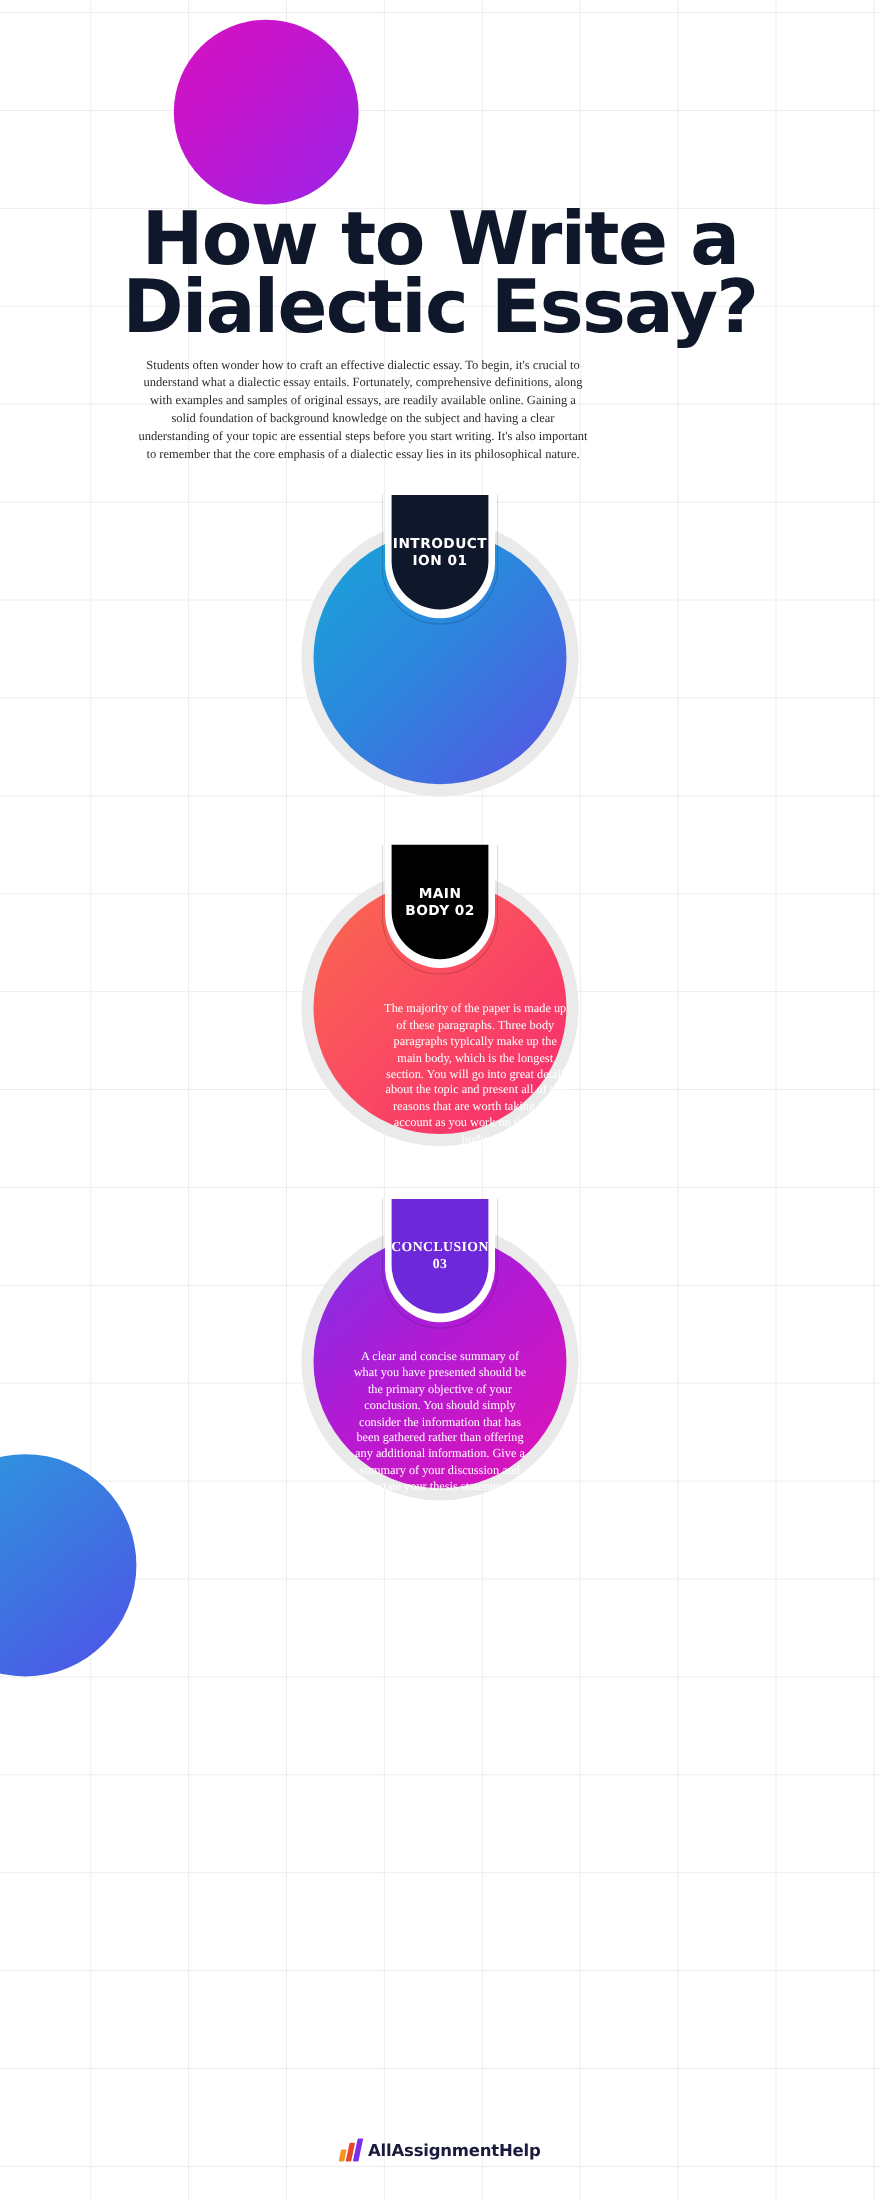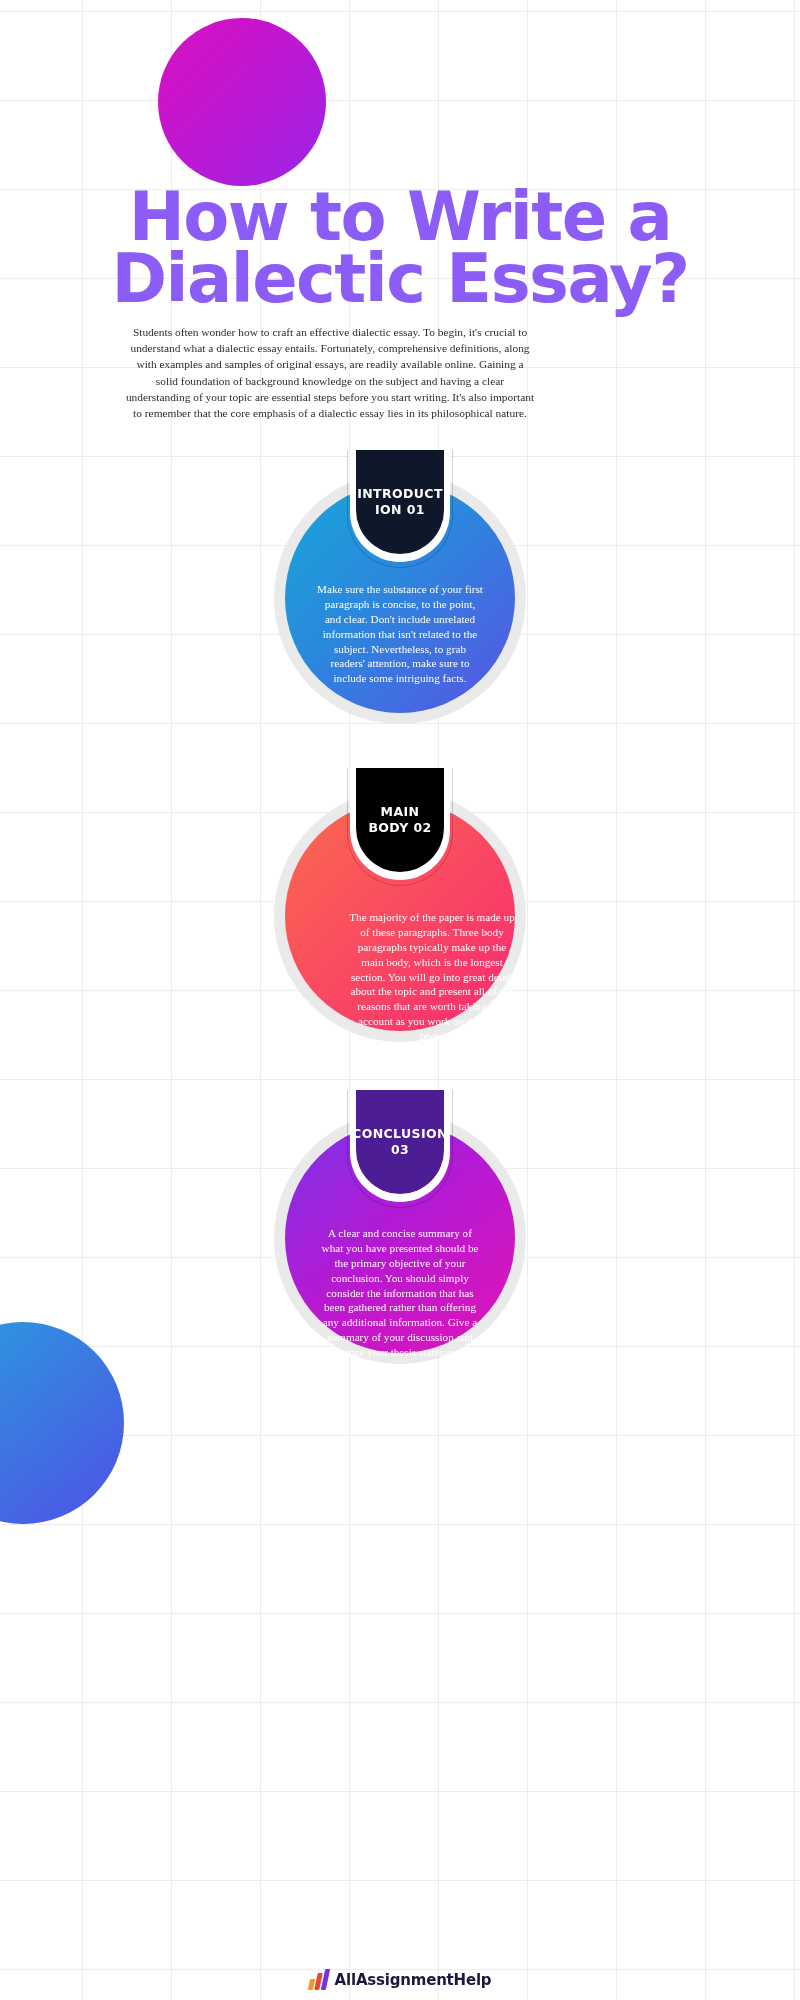--- a/index.html
+++ b/index.html
@@ -32,21 +32,21 @@
     border-radius:50%;
     background:linear-gradient(140deg,#2a9fe0 0%,#3a7ce0 45%,#5050e8 100%);
     z-index:1;
   }
 
   
   .title {
     position:absolute; left:0; right:0; top:186px;
     text-align:center;
     font-family:"DejaVu Sans", sans-serif;
-    font-weight:bold; color:#8b5cf6;
+    font-weight:bold; color:#0f172a;
     font-size:67px; line-height:0.93; letter-spacing:-1.5px;
     z-index:3;
   }
   .title .l2 { display:block; }
 
   
   .intro {
     position:absolute; left:110px; width:412px; top:324px;
     text-align:center; color:#2b2b2b;
     font-family:"Liberation Serif", serif;
@@ -102,29 +102,28 @@
   
   .disc-1 { background:linear-gradient(135deg,#19a6d8 0%,#2b87dd 45%,#5a52e4 100%); }
   .badge-1 { background:#0f172a; }
   .bt-1 { top:132px; }
 
   .disc-2 { background:linear-gradient(135deg,#fa6a4d 0%,#fa4a62 50%,#f6296f 100%); }
   .badge-2 { background:#000000; }
   .bt-2 { top:142px;margin-left:32px; }
 
   .disc-3 { background:linear-gradient(140deg,#7b34e8 0%,#b31ad4 45%,#e213b6 100%); }
-  .badge-3 { background:#4c1d95; }
+  .badge-3 { background:#6d28d9;font-family:Liberation Serif, serif; }
   .bt-3 { top:136px;text-align:center; }
 
   
   .footer {
     position:absolute; left:0; right:0; top:1944px;
     display:flex; align-items:center; justify-content:center; gap:7px;
     z-index:3;
-    margin-top:25px;
   }
   .logo-mark { display:flex; align-items:flex-end; gap:2px; height:21px; }
   .logo-mark i {
     display:block; width:5px; border-radius:1px;
     transform:skewX(-12deg);
   }
   .logo-mark i:nth-child(1){ height:11px; background:#f7941e; }
   .logo-mark i:nth-child(2){ height:17px; background:#e8472c; }
   .logo-mark i:nth-child(3){ height:21px; background:#7b2fe8; }
   .logo-text {
@@ -149,21 +148,20 @@
 
   <p class="intro">Students often wonder how to craft an effective dialectic essay. To begin, it's crucial to understand what a dialectic essay entails. Fortunately, comprehensive definitions, along with examples and samples of original essays, are readily available online. Gaining a solid foundation of background knowledge on the subject and having a clear understanding of your topic are essential steps before you start writing. It's also important to remember that the core emphasis of a dialectic essay lies in its philosophical nature.</p>
 
   <div class="section" style="top:450px;">
     <div class="sec-inner">
       <div class="halo"></div>
       <div class="disc disc-1"></div>
       <div class="badge-outline"></div>
       <div class="badge-white"></div>
       <div class="badge badge-1">INTRODUCT ION 01</div>
-      <div class="body-text bt-1">Make sure the substance of your first paragraph is concise, to the point, and clear. Don't include unrelated information that isn't related to the subject. Nevertheless, to grab readers' attention, make sure to include some intriguing facts.</div>
     </div>
   </div>
 
   <div class="section" style="top:768px;">
     <div class="sec-inner">
       <div class="halo"></div>
       <div class="disc disc-2"></div>
       <div class="badge-outline"></div>
       <div class="badge-white"></div>
       <div class="badge badge-2">MAIN BODY 02</div>

